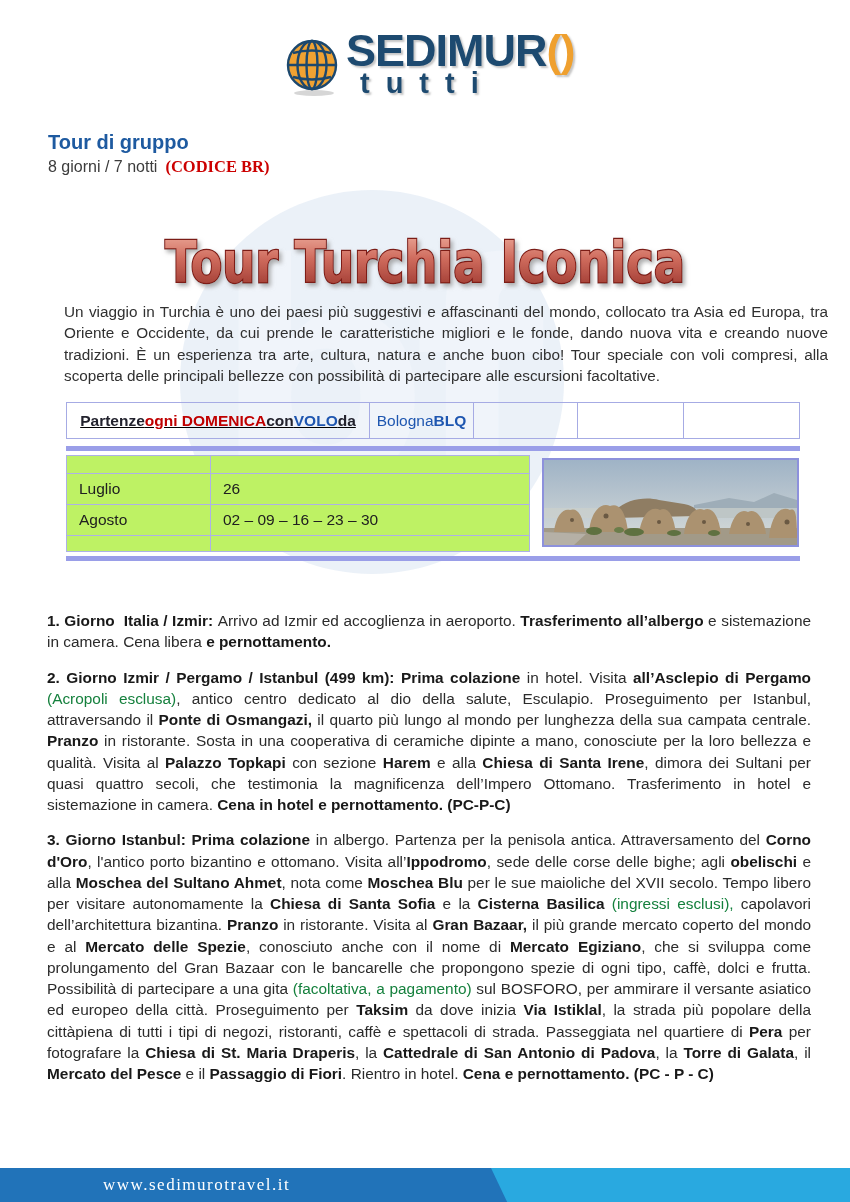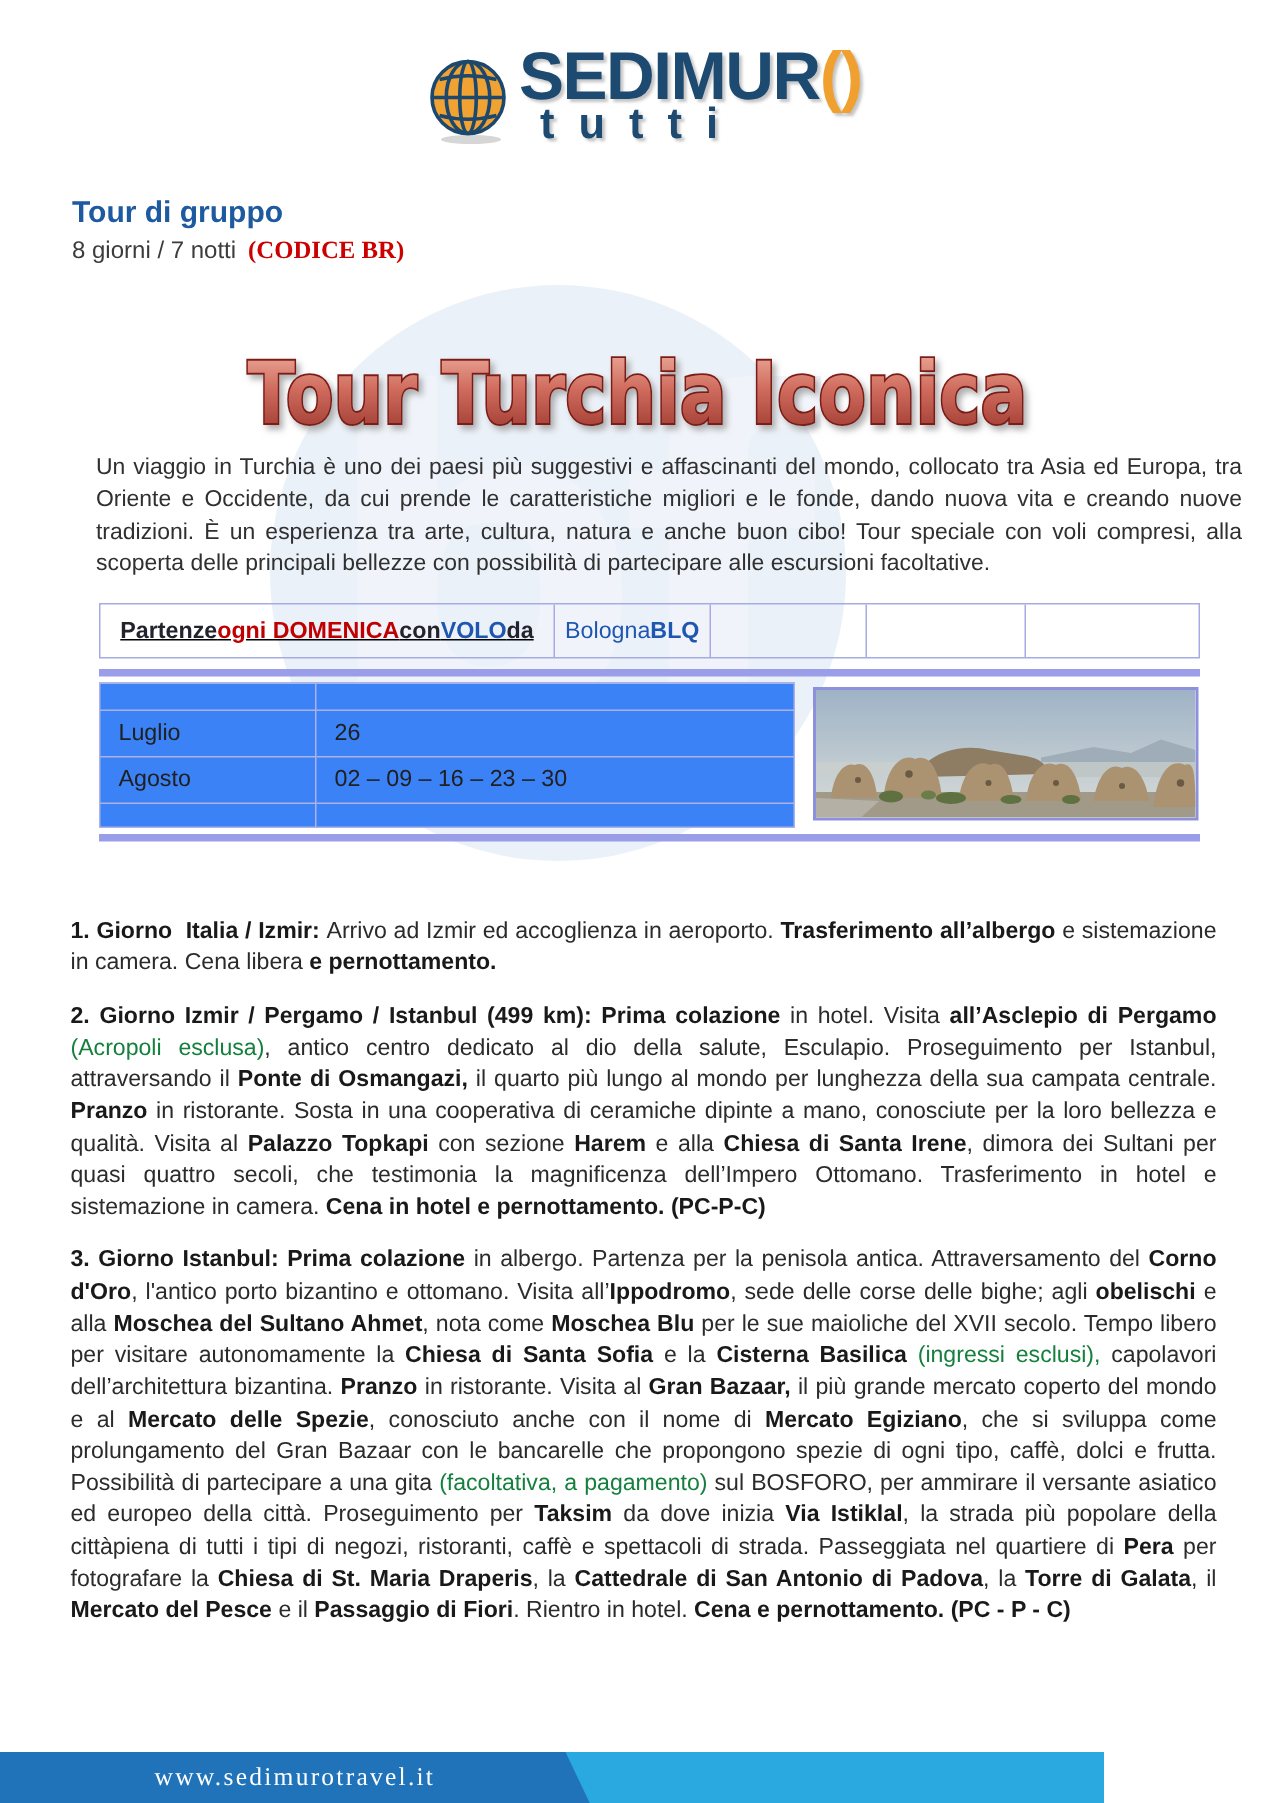--- a/index.html
+++ b/index.html
@@ -50,33 +50,33 @@
   .dep-cell {
     border-right:1px solid #a6abe4; display:flex; align-items:center; justify-content:center;
     font-size:15.5px; font-weight:bold;
   }
   .dc1 { width:303px;text-decoration:underline; } .dc2 { width:104px; } .dc3 { width:104px; } .dc4 { width:106px; }
   .dc5 { flex:1; border-right:none; }
   .w-dark { color:#23232e; } .w-red { color:#c00000; } .w-blue { color:#1e56b0; }
   .w-city { color:#1e56b0; font-weight:normal; }
   .bar { height:5px; background:#9a9ee8; margin-top:7px; }
   .months-wrap { display:flex; margin-top:4px; }
-  .months { border-collapse:collapse; width:464px; background:#3b82f6; }
+  .months { border-collapse:collapse; width:464px; background:#bef264; }
   .months td { border:1px solid #adb1e6; font-size:15.5px; color:#202020; padding:0 12px; }
   .months .c-month { width:144px; }
   tr.re1 td { height:18px; } tr.rd td { height:31px; } tr.re2 td { height:16px; }
   .photo-frame { margin-left:12px; margin-top:3px; border:2px solid #8d91dc; width:257px; height:89px; }
   .bar2 { margin-top:4px; }
   
   .itinerary { position:absolute; left:47px; top:610px; width:764px; z-index:1; }
   .it-par { margin:0 0 14px 0; font-size:15.4px; line-height:1.38; color:#2b2b2b; text-align:justify; }
   .seg-b { font-weight:bold; color:#191919; }
   .seg-r { color:#15803d; }
   
-  .footer { position:absolute; left:0; bottom:0; width:736px; height:34px; background:#2173b9; z-index:2;padding-left:24px; }
+  .footer { position:absolute; left:0; bottom:0; width:850px; height:34px; background:#2173b9; z-index:2;padding-left:24px; }
   .footer-light {
     position:absolute; right:0; top:0; height:100%; width:359px; background:#29a9e0;
     clip-path: polygon(0 0, 100% 0, 100% 100%, 4.5% 100%);
   }
   .footer-url {
     position:absolute; left:103px; top:50%; transform:translateY(-50%);
     color:#ffffff; font-family:"Liberation Serif", serif; font-size:17px;
     letter-spacing:1.5px; text-decoration:none;
   }
 </style>

